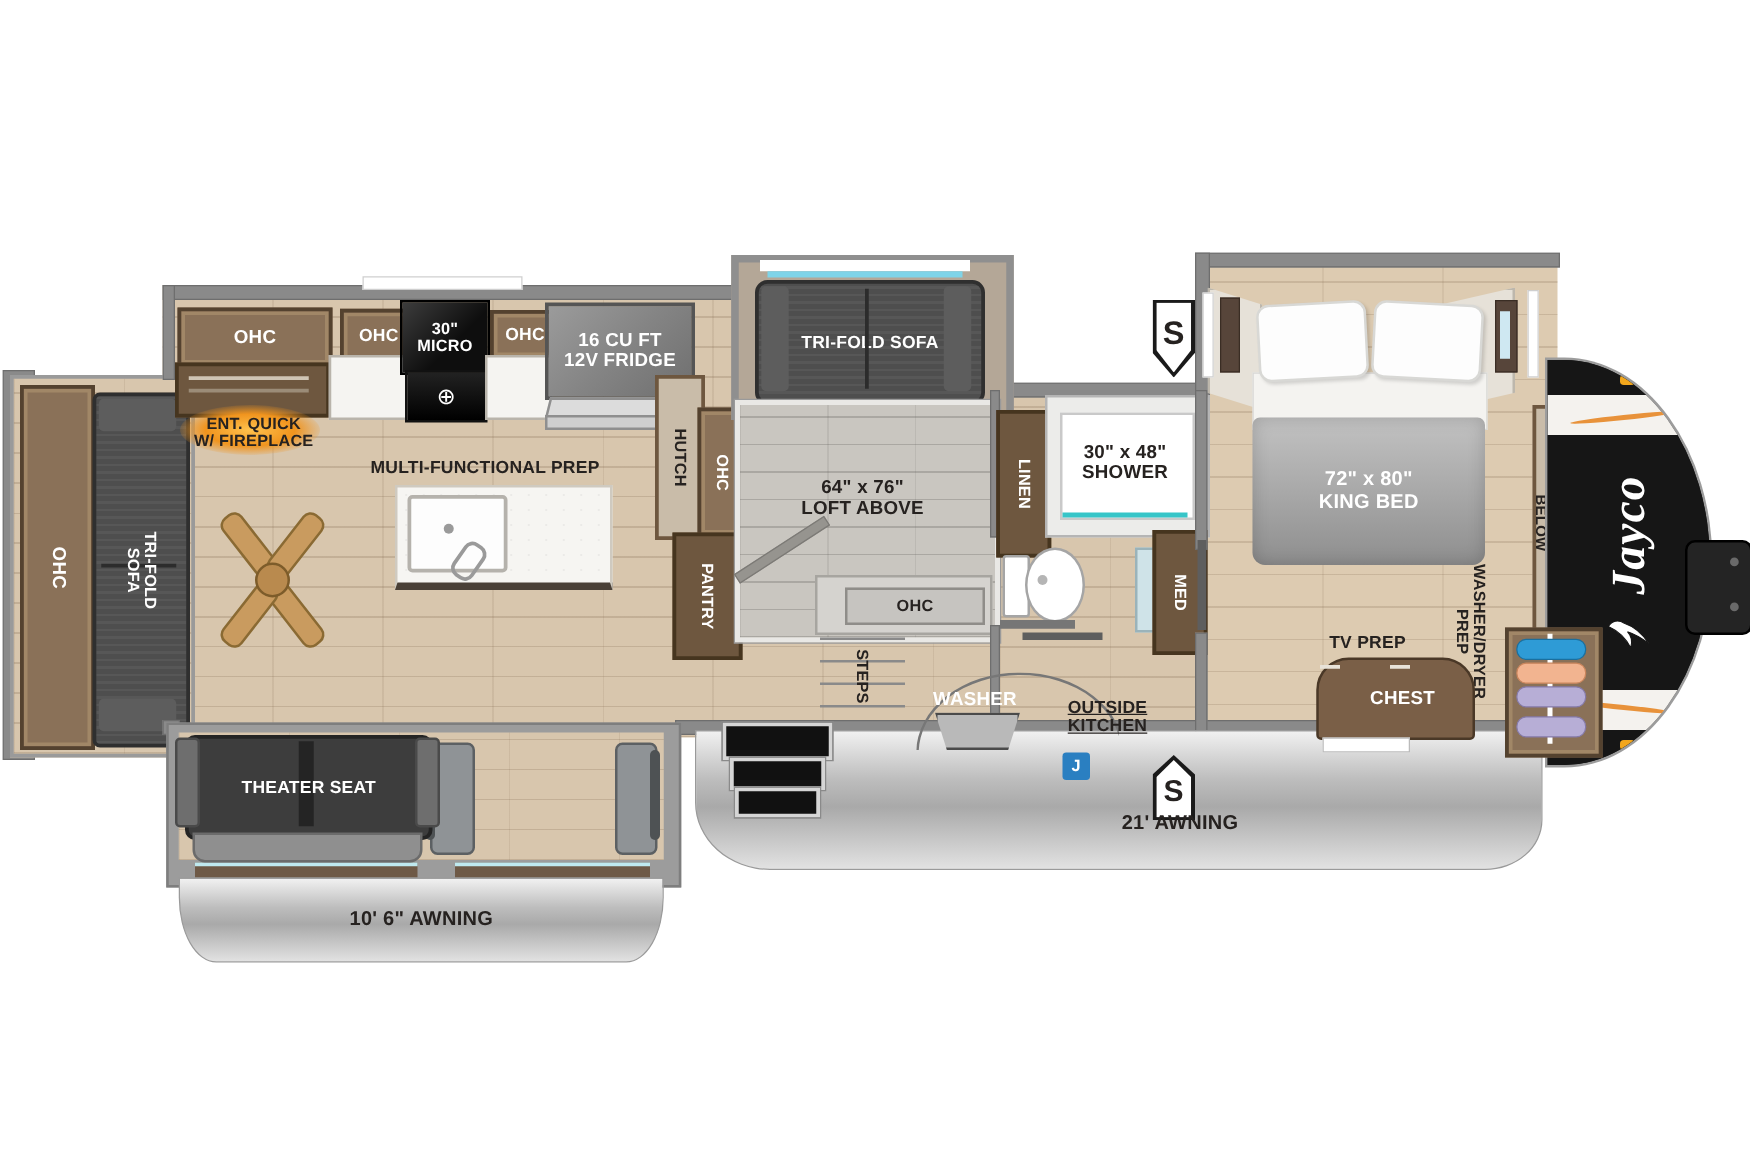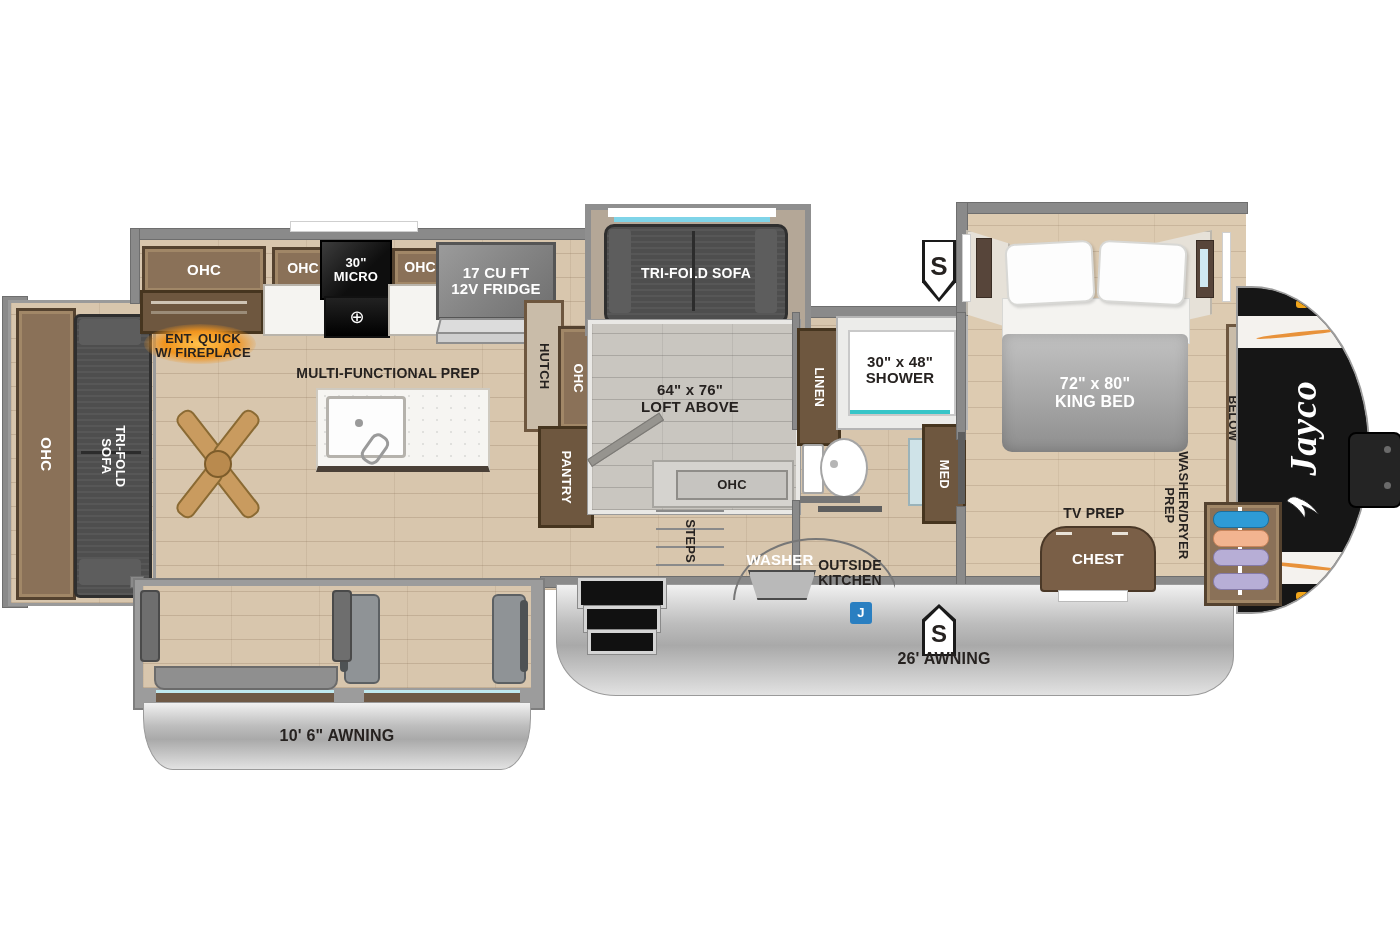--- a/index.html
+++ b/index.html
@@ -95,21 +95,21 @@
     <span style="color:#fff;font-size:18px;line-height:1;">⊕</span>
   </div>
 
   <div class="abs cab ctr" style="left:392px;top:248px;width:50px;height:34px;">
     <span class="lbl lw" style="font-size:14px;">OHC</span>
   </div>
   <div class="abs" style="left:388px;top:284px;width:50px;height:48px;background:#f5f4f1;border:2px solid #b9b4ab;"></div>
 
   <div class="abs ctr" style="left:436px;top:242px;width:114px;height:72px;border:3px solid #555;
        background:linear-gradient(135deg,#9b9b9b 0%,#848484 50%,#6f6f6f 100%);">
-    <span class="lbl lw" style="font-size:15px;">17 CU FT
+    <span class="lbl lw" style="font-size:15px;">16 CU FT
 12V FRIDGE</span>
   </div>
   <div class="abs" style="left:438px;top:318px;width:108px;height:12px;background:#dcdcdc;border:2px solid #8f8f8f;transform:skewX(-14deg);"></div>
   <div class="abs" style="left:436px;top:332px;width:110px;height:8px;background:#cfcfcf;border:2px solid #8f8f8f;"></div>
 
   <div class="abs lbl" style="left:283px;top:366px;width:210px;font-size:14px;">MULTI-FUNCTIONAL PREP</div>
   <div class="abs" style="left:316px;top:388px;width:170px;height:76px;background:#f6f5f2;border:2px solid #cfcac0;border-bottom:6px solid #4a4037;
        background-image:radial-gradient(rgba(160,160,160,.25) 1px, transparent 1px);background-size:14px 12px;">
     <div class="abs" style="left:8px;top:6px;width:74px;height:56px;background:#fdfdfd;border:3px solid #b5b2ac;border-radius:4px;">
       <div class="abs" style="left:26px;top:20px;width:8px;height:8px;border-radius:50%;background:#9a9a9a;"></div>
@@ -210,21 +210,21 @@
     <div class="abs" style="left:98px;top:4px;width:84px;height:58px;background:#fdfdfd;border:2px solid #d8d8d5;border-radius:10px;transform:rotate(3deg);box-shadow:2px 2px 3px rgba(0,0,0,.15);"></div>
     <div class="abs ctr" style="left:2px;top:96px;width:186px;height:118px;border-radius:6px 6px 10px 10px;
          background:linear-gradient(180deg,#c2c2c2 0%,#a6a6a6 55%,#8e8e8e 100%);box-shadow:inset 0 0 14px rgba(0,0,0,.18);">
       <span class="lbl lw" style="font-size:16px;">72" x 80"
 KING BED</span>
     </div>
   </div>
 
   <div class="abs lbl" style="left:1034px;top:506px;width:120px;font-size:14px;">TV PREP</div>
   <div class="abs" style="left:1036px;top:526px;width:116px;height:66px;z-index:5;">
-    <div class="abs ctr" style="left:4px;top:0;width:112px;height:62px;background:#7a5f47;border:2px solid #4a3827;border-radius:26px 26px 4px 4px;">
+    <div class="abs ctr" style="left:17px;top:0;width:112px;height:62px;background:#7a5f47;border:2px solid #4a3827;border-radius:26px 26px 4px 4px;padding-left:11px;">
       <span class="lbl lw" style="font-size:15px;">CHEST</span>
     </div>
     <div class="abs" style="left:20px;top:6px;width:16px;height:3px;background:#e8e2d8;"></div>
     <div class="abs" style="left:76px;top:6px;width:16px;height:3px;background:#e8e2d8;"></div>
     <div class="abs" style="left:22px;top:64px;width:68px;height:10px;background:#fff;border:1px solid #bbb;"></div>
   </div>
 
   <div class="abs ctr" style="left:1152px;top:438px;width:48px;height:134px;">
     <span class="lbl vt" style="font-size:13px;">WASHER/DRYER
 PREP</span>
@@ -277,20 +277,24 @@
     <div class="shield-dn ctr" style="width:28px;height:56px;background:#fff;margin-top:-2px;">
       <span class="lbl" style="font-size:26px;margin-top:-8px;">S</span>
     </div>
   </div>
 
   <div class="abs" style="left:133px;top:578px;width:408px;height:128px;background:#9c9c9c;border:2px solid #7e7e7e;">
     <div class="abs wood" style="left:8px;top:6px;width:388px;height:102px;"></div>
   </div>
 
   <div class="abs" style="left:148px;top:588px;width:196px;height:100px;z-index:4;">
+    <div class="abs ctr" style="left:0;top:0;width:192px;height:78px;background:#3d3d3d;border:3px solid #242424;border-radius:8px;">
+      <div class="abs" style="left:88px;top:2px;width:12px;height:68px;background:#242424;"></div>
+      <span class="lbl lw" style="font-size:14px;position:relative;z-index:2;">THEATER SEAT</span>
+    </div>
     <div class="abs" style="left:-8px;top:2px;width:16px;height:68px;background:#6e6e6e;border:2px solid #4a4a4a;border-radius:4px;"></div>
     <div class="abs" style="left:184px;top:2px;width:16px;height:68px;background:#6e6e6e;border:2px solid #4a4a4a;border-radius:4px;"></div>
     <div class="abs" style="left:6px;top:78px;width:180px;height:20px;background:#8f8f8f;border:2px solid #6b6b6b;border-radius:0 0 10px 10px;"></div>
   </div>
 
   <div class="abs" style="left:344px;top:594px;width:32px;height:86px;background:#8f9396;border:2px solid #5c6063;border-radius:6px;">
     <div class="abs" style="left:-6px;top:4px;width:8px;height:72px;background:#4e5254;border-radius:4px;"></div>
   </div>
   <div class="abs" style="left:492px;top:594px;width:30px;height:86px;background:#8f9396;border:2px solid #5c6063;border-radius:6px;">
     <div class="abs" style="left:26px;top:4px;width:8px;height:72px;background:#4e5254;border-radius:4px;"></div>
@@ -304,33 +308,33 @@
   </div>
 
   <div class="abs silver" style="left:556px;top:584px;width:676px;height:110px;border-radius:0 0 46px 60px / 0 0 40px 54px;border:1px solid #9a9a9a;"></div>
 
   <div class="abs" style="left:733px;top:538px;width:162px;height:62px;overflow:hidden;">
     <div class="abs" style="left:0;top:0;width:162px;height:124px;border-radius:50%;
          background:linear-gradient(90deg,#a0a0a0 0%,#8e8e8e 47%,#dab océ 47%,#dab98c 47%,#d9b98c 100%);border:2px solid #777;"></div>
   </div>
   <div class="abs lbl lw" style="left:744px;top:552px;width:72px;font-size:15px;z-index:6;">WASHER</div>
   <div class="abs" style="left:748px;top:570px;width:64px;height:26px;background:#b9b9b9;border:2px solid #4a4a4a;clip-path:polygon(0 0,100% 0,86% 100%,14% 100%);z-index:6;"></div>
-  <div class="abs lbl" style="left:808px;top:558px;width:84px;font-size:14px;z-index:6;">OUTSIDE
+  <div class="abs lbl" style="left:844px;top:558px;width:84px;font-size:14px;z-index:6;text-decoration:underline;">OUTSIDE
 KITCHEN</div>
 
   <div class="abs" style="left:574px;top:578px;width:94px;height:78px;z-index:6;">
     <div class="abs" style="left:4px;top:0;width:82px;height:24px;background:#111;border:3px solid #d5d5d5;box-shadow:0 0 0 1px #8a8a8a;"></div>
     <div class="abs" style="left:10px;top:28px;width:70px;height:20px;background:#111;border:3px solid #d5d5d5;box-shadow:0 0 0 1px #8a8a8a;"></div>
     <div class="abs" style="left:14px;top:52px;width:62px;height:18px;background:#111;border:3px solid #d5d5d5;box-shadow:0 0 0 1px #8a8a8a;"></div>
   </div>
 
   <div class="abs ctr" style="left:850px;top:602px;width:22px;height:22px;background:#2a7fc1;border-radius:3px;z-index:6;">
     <span class="lbl lw" style="font-size:13px;">J</span>
   </div>
 
   <div class="abs badge-s-outer shield-up ctr" style="left:922px;top:604px;width:34px;height:52px;z-index:6;">
     <div class="shield-up ctr" style="width:28px;height:46px;background:#fff;margin-top:2px;">
       <span class="lbl" style="font-size:24px;margin-top:6px;">S</span>
     </div>
   </div>
-  <div class="abs lbl" style="left:886px;top:650px;width:116px;font-size:16px;z-index:6;">26' AWNING</div>
+  <div class="abs lbl" style="left:886px;top:650px;width:116px;font-size:16px;z-index:6;">21' AWNING</div>
 
 </div>
 
 </body></html>

